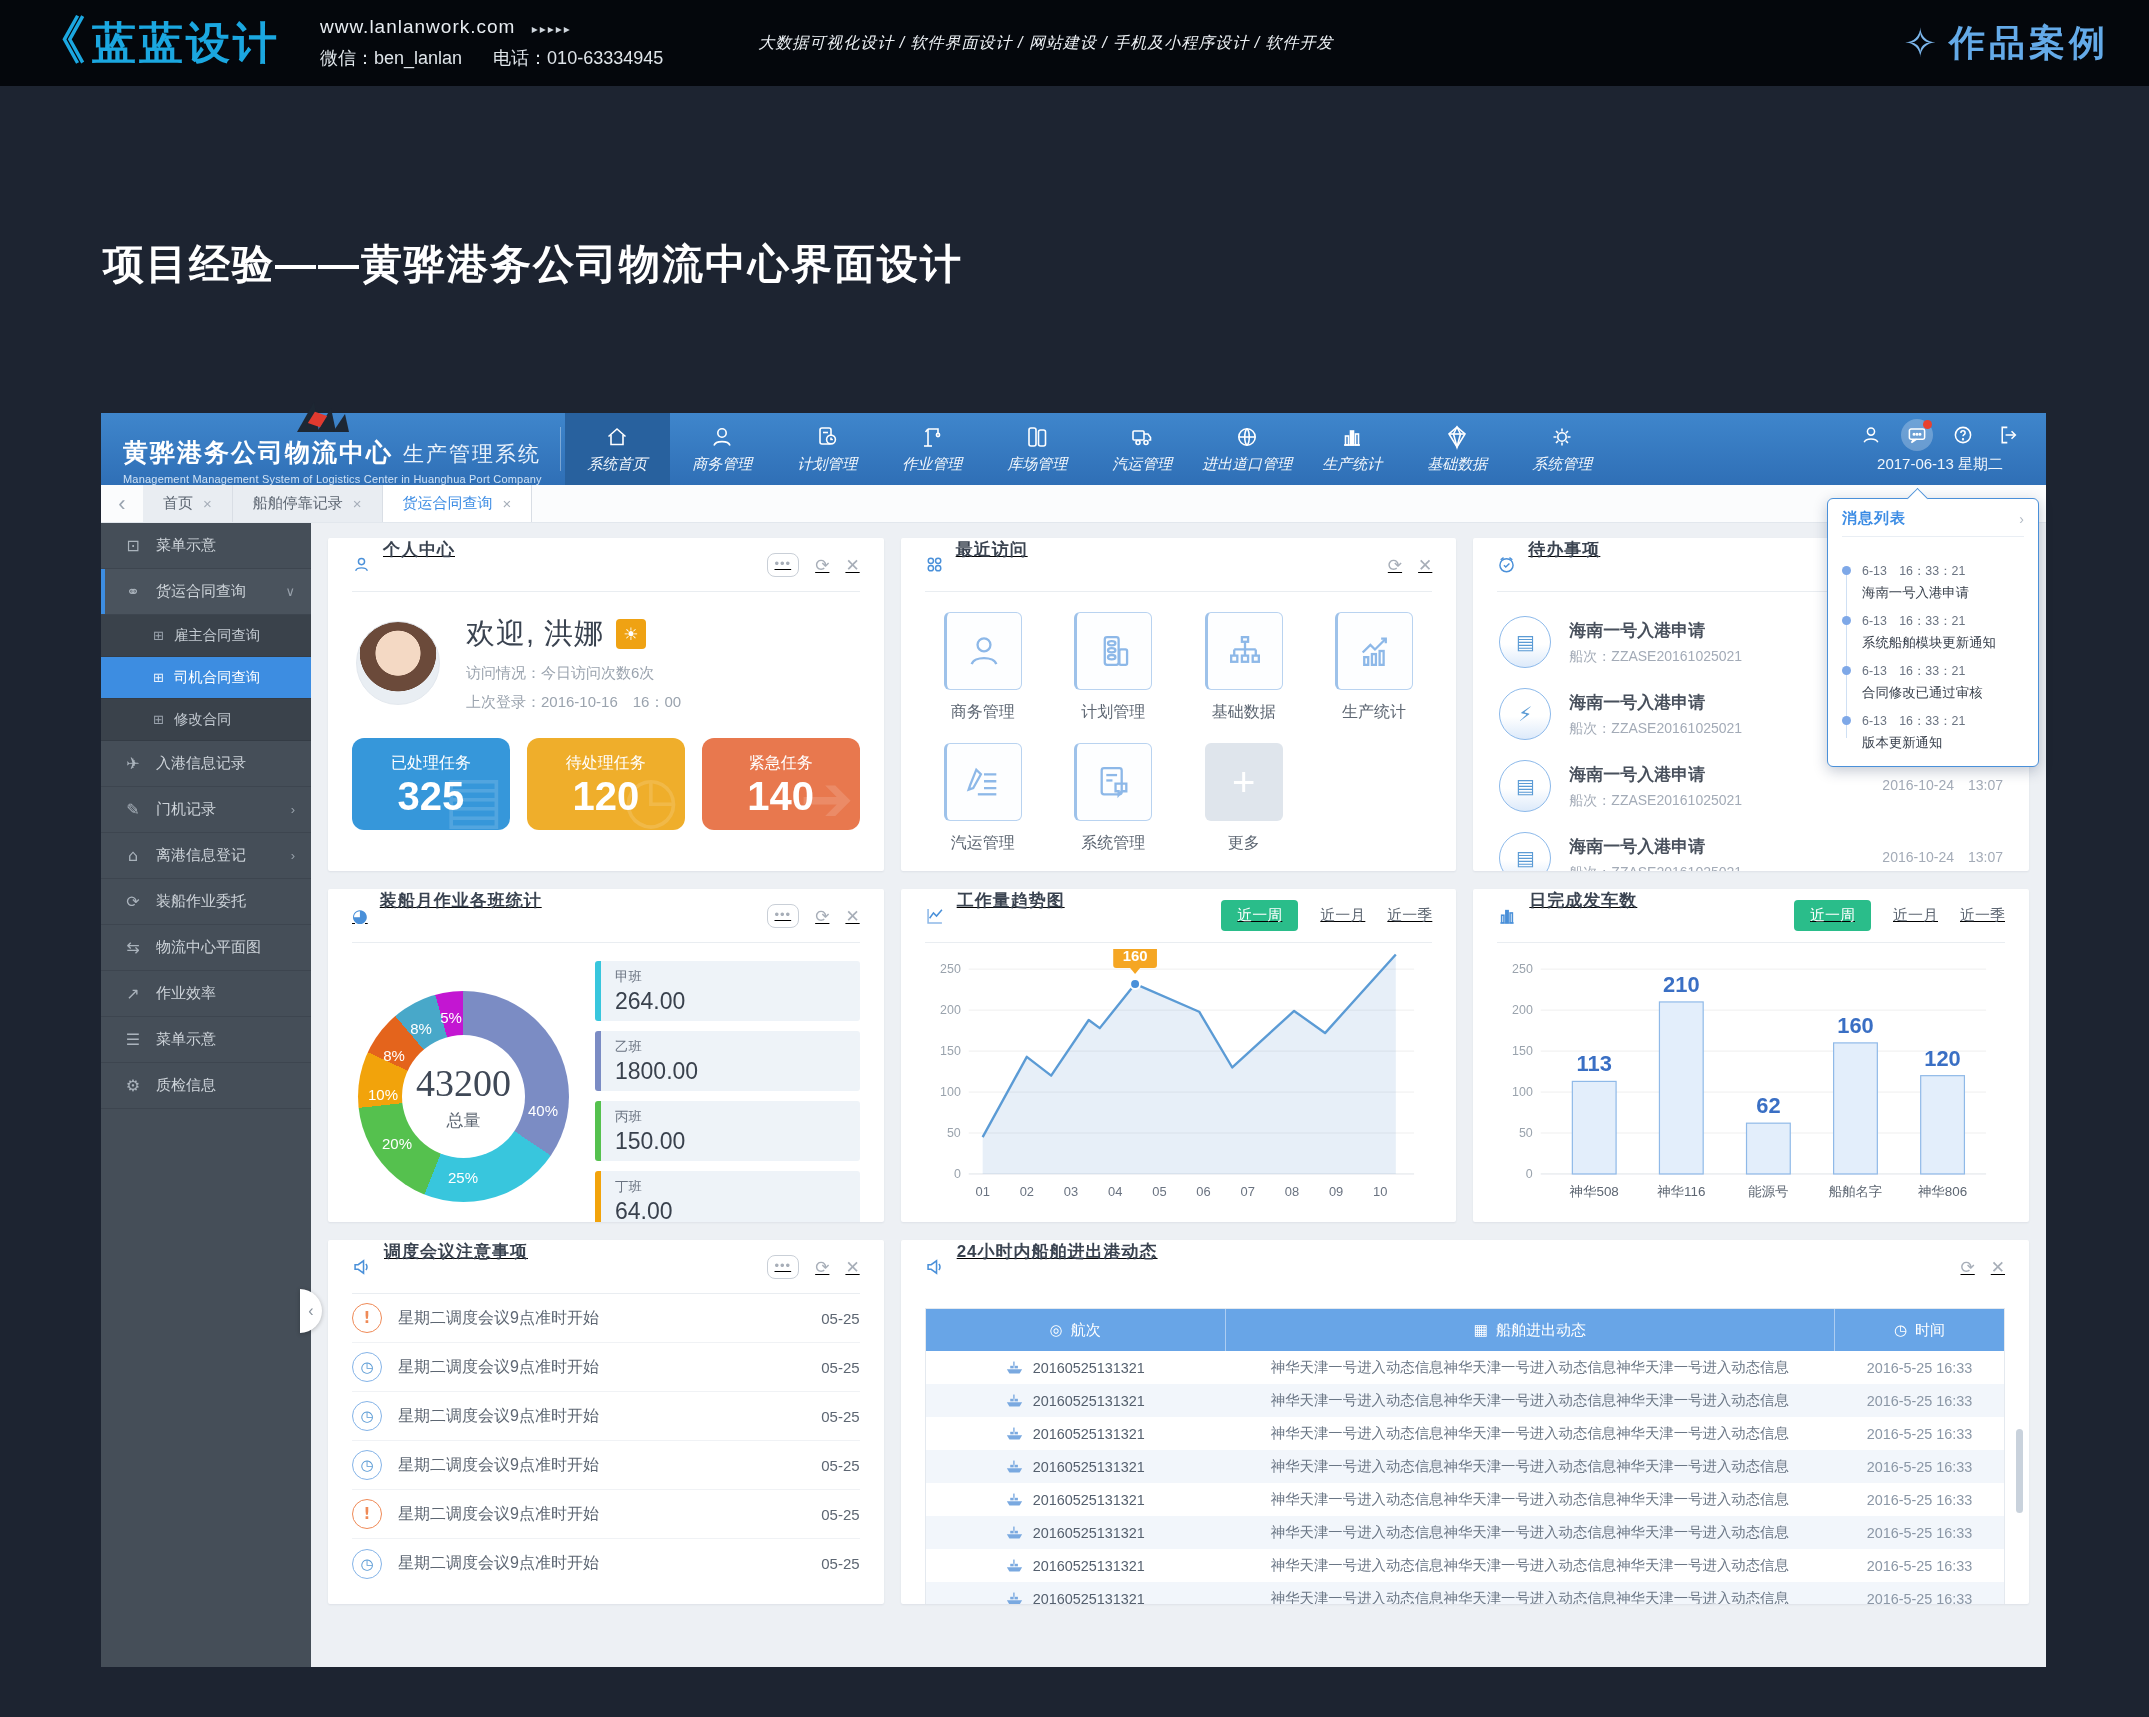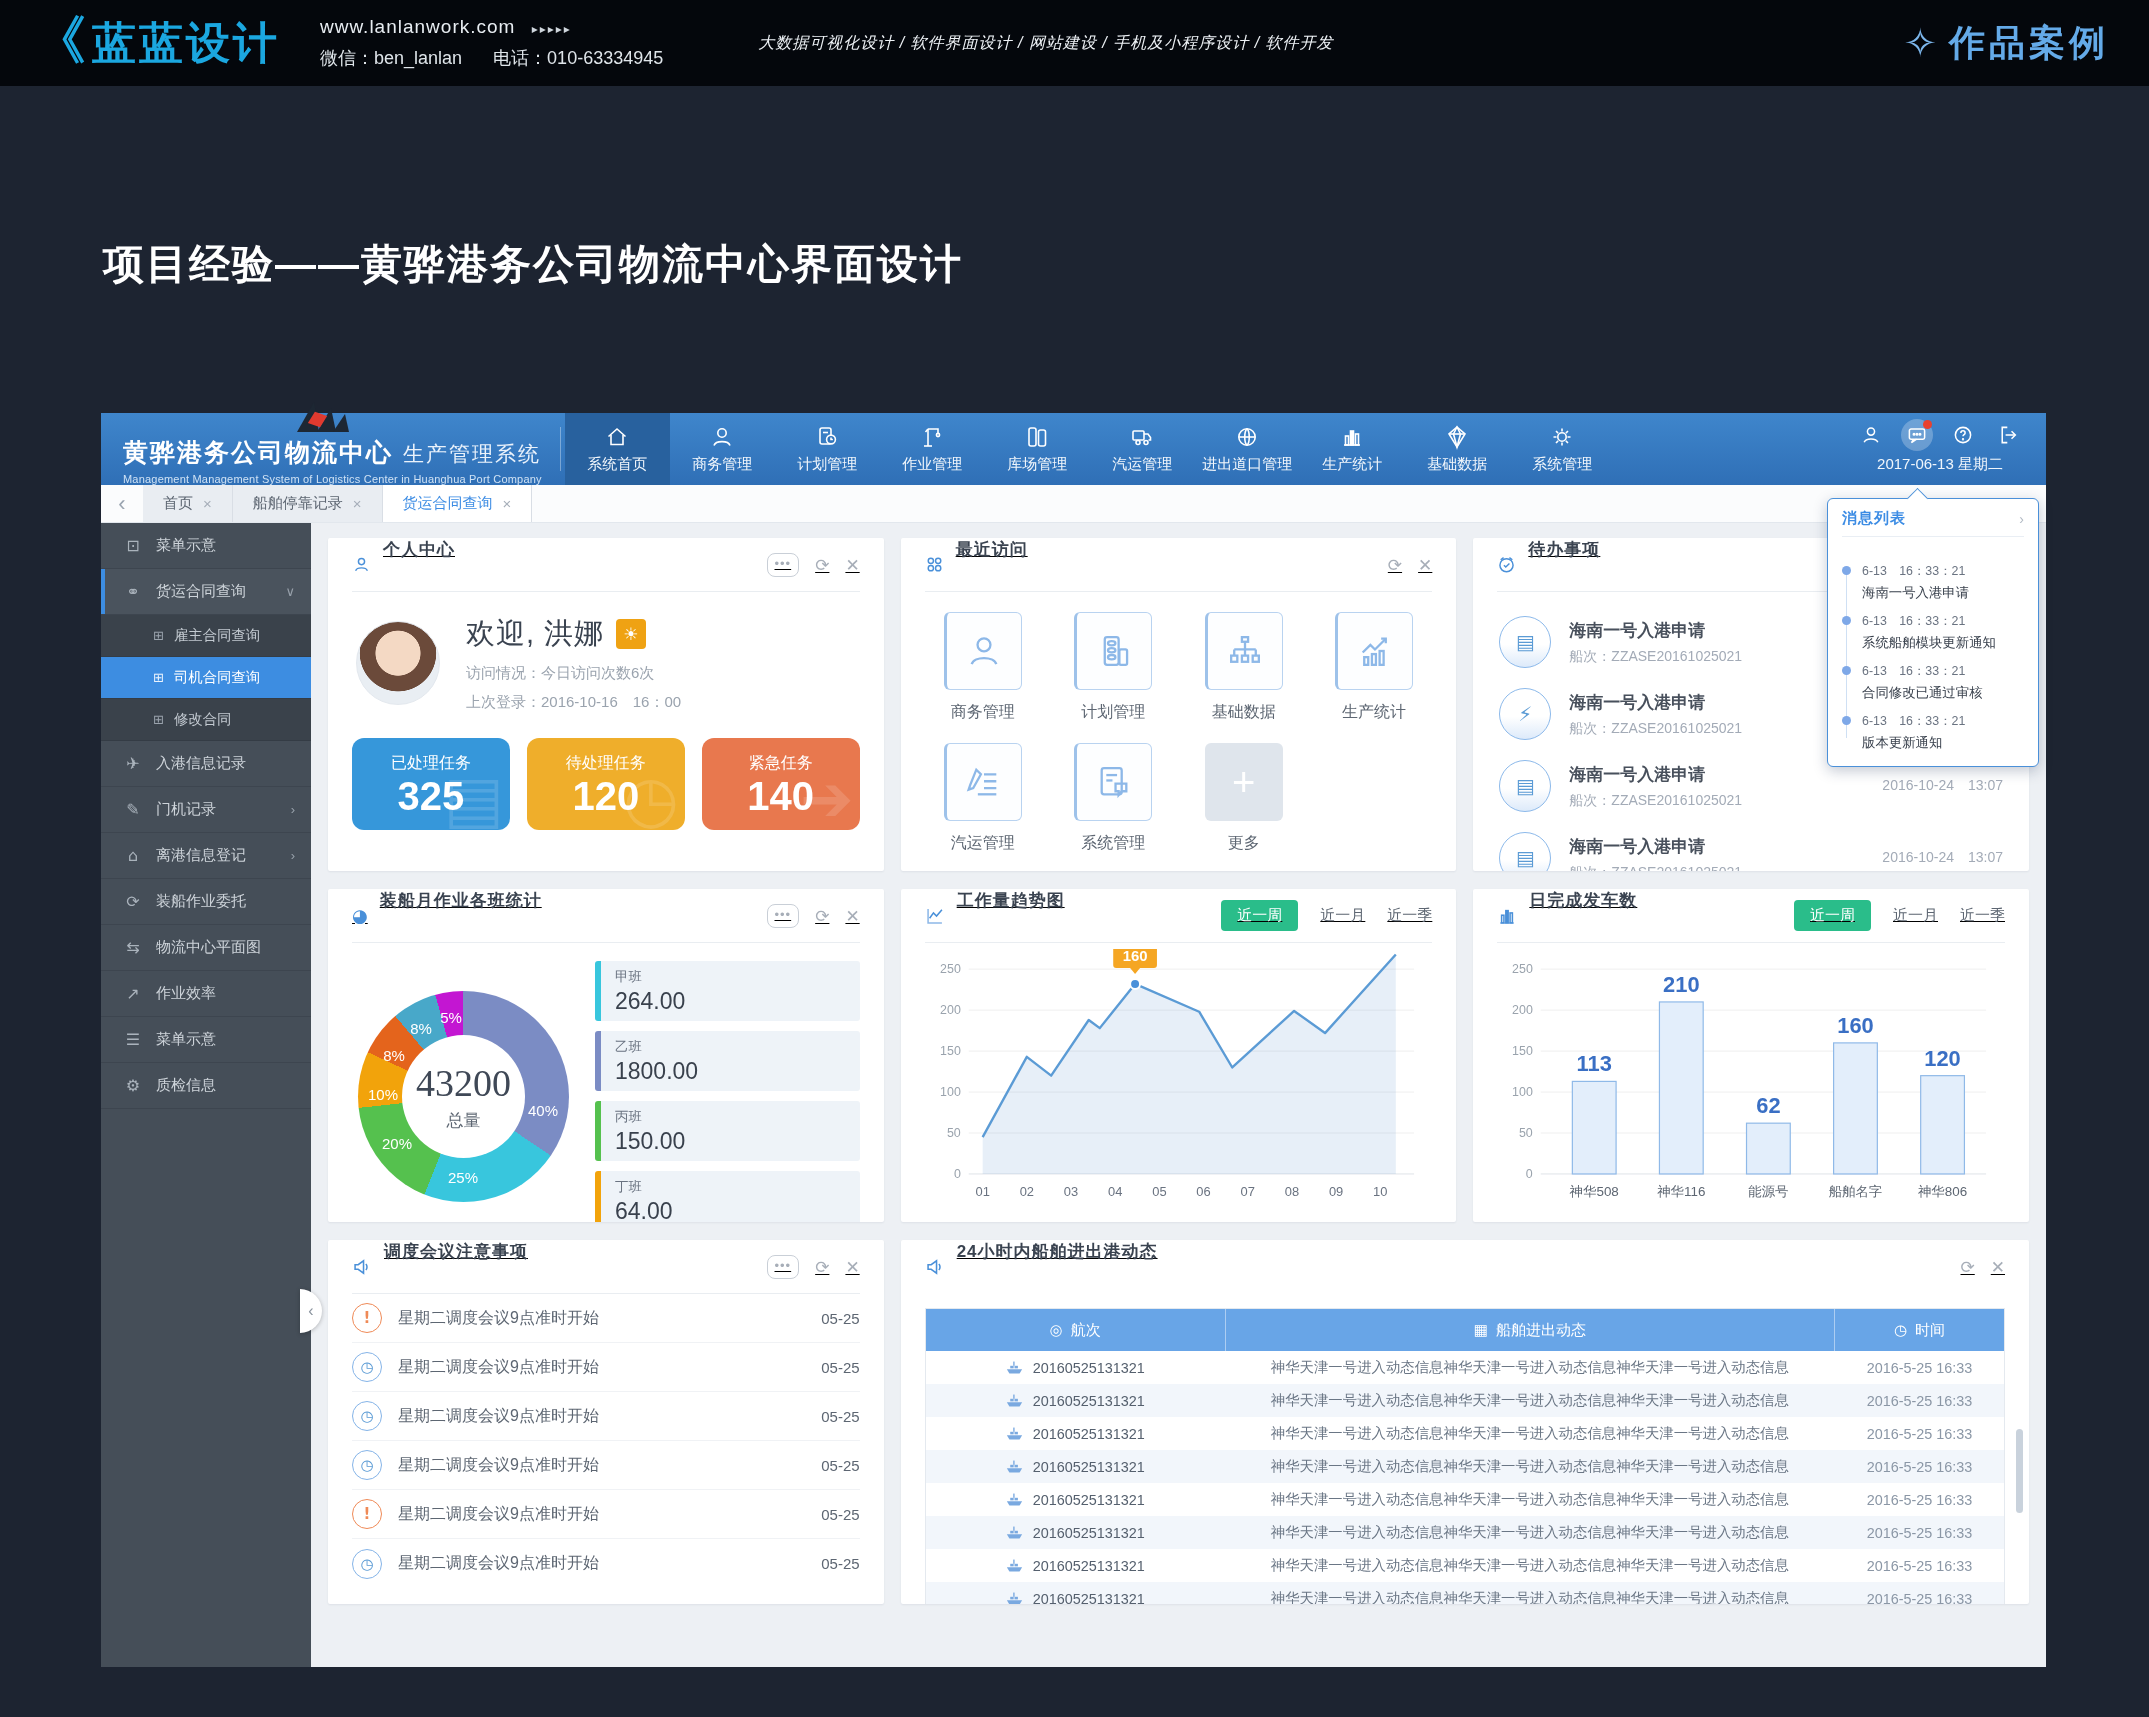--- a/index.html
+++ b/index.html
@@ -32,21 +32,21 @@
   .logo-mark { position:relative; width:56px; height:46px; margin-right:14px; }
   .logo-mark .t1 { position:absolute; left:0; bottom:4px; width:0; height:0; border-left:17px solid transparent; border-right:5px solid transparent; border-bottom:30px solid #1d2733; }
   .logo-mark .t2 { position:absolute; left:20px; bottom:4px; width:0; height:0; border-left:14px solid transparent; border-right:5px solid transparent; border-bottom:24px solid #1d2733; }
   .logo-mark .t3 { position:absolute; left:36px; bottom:4px; width:0; height:0; border-left:12px solid transparent; border-right:4px solid transparent; border-bottom:18px solid #1d2733; }
   .logo-mark .dia { position:absolute; left:14px; top:0; width:13px; height:13px; background:#e03a2f; transform:rotate(20deg) skewX(-12deg); }
   .app-titles .cn { color:#fff; font-size:25px; font-weight:bold; letter-spacing:2px; display:flex; align-items:baseline; }
   .app-titles .cn .suffix { font-size:21px; font-weight:normal; margin-left:10px; color:#eaf2fb; }
   .app-titles .en { color:#cfe2f5; font-size:11px; margin-top:4px; letter-spacing:0.2px; }
   .header-divider { width:1px; background:rgba(255,255,255,.35); margin:14px 0 14px 18px; }
   .app-nav { display:flex; margin-left:4px; }
-  .nav-item { width:105px; display:flex; flex-direction:column; align-items:center; justify-content:center; gap:5px; color:#f2f7fc; cursor:pointer; }
+  .nav-item { width:105px; display:flex; flex-direction:column; align-items:center; justify-content:center; gap:5px; color:#f2f7fc; cursor:pointer;font-style:italic; }
   .nav-item.active { background:#28619e; }
   .nav-item .lbl { font-size:15px; white-space:nowrap; }
   .nav-item svg { display:block; }
   .header-right { position:absolute; right:14px; top:6px; width:184px; display:flex; flex-direction:column; align-items:center; }
   .hr-icons { display:flex; align-items:center; gap:14px; }
   .hr-ic { position:relative; width:32px; height:32px; display:flex; align-items:center; justify-content:center; border-radius:50%; }
   .hr-ic.active { background:rgba(255,255,255,.25); }
   .hr-ic .badge { position:absolute; right:1px; top:1px; width:9px; height:9px; border-radius:50%; background:#e8412f; }
   .hr-date { color:#f0f6fc; font-size:15px; margin-top:4px; white-space:nowrap; }
 

